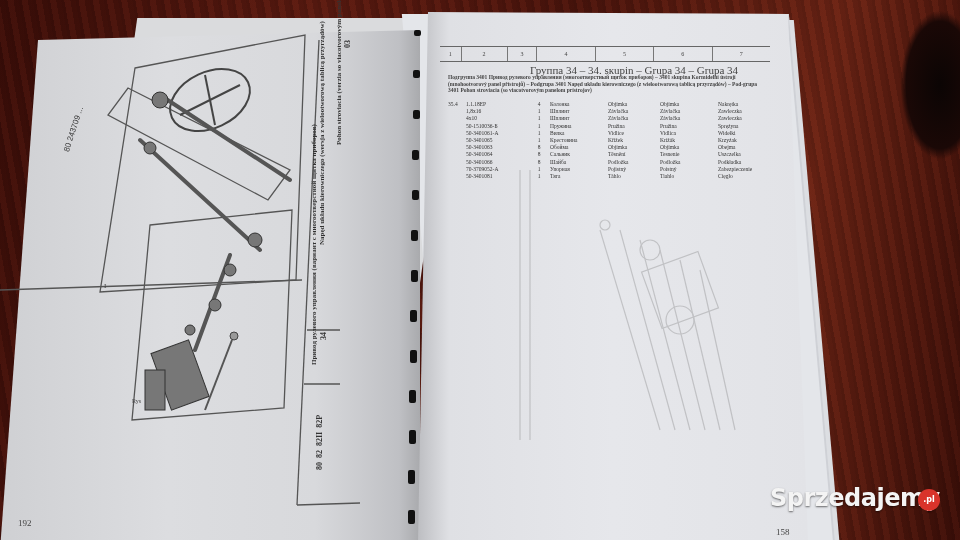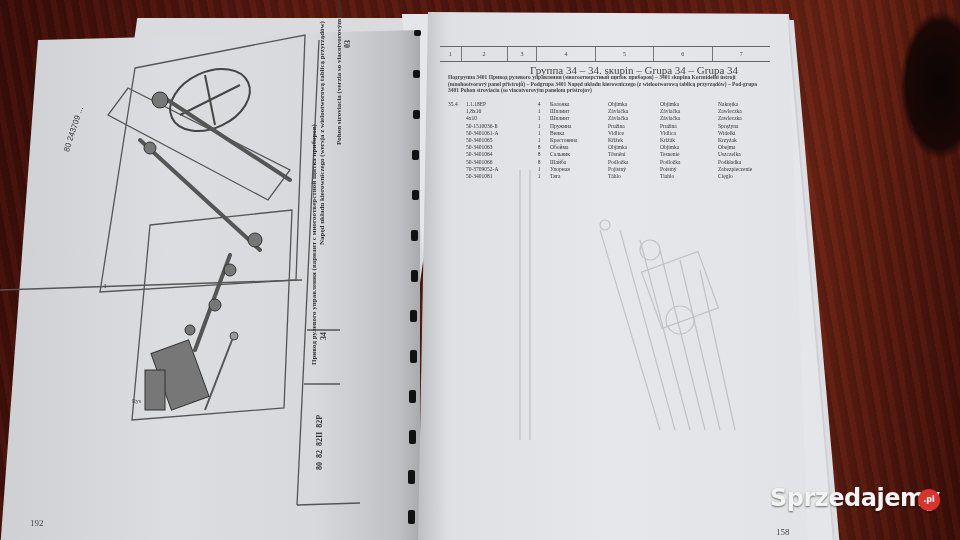--- a/index.html
+++ b/index.html
@@ -99,21 +99,21 @@
 <div class="vtext" style="left:335px;top:145px;transform:rotate(-90deg);">Pohon stroviacia (verzia so viacotvorovým panelom prístrojov)</div>
 <div class="vtext" style="left:310px;top:365px;transform:rotate(-90deg);">Привод рулевого управления (вариант с многоотверстной щитка приборов)</div>
 <div class="vtext" style="left:320px;top:340px;transform:rotate(-90deg);font-size:8px;">34</div>
 <div class="vtext" style="left:344px;top:48px;transform:rotate(-90deg);font-size:8px;">03</div>
 <div class="vtext" style="left:316px;top:470px;transform:rotate(-90deg);font-size:8px;">
   <span>80</span>&nbsp;
   <span>82</span>&nbsp;
   <span>82II</span>&nbsp;
   <span>82P</span>
 </div>
-<div class="page-num" style="left:30px;top:518px;text-align:center;">192</div>
+<div class="page-num" style="left:18px;top:518px;text-align:center;">192</div>
 <div class="page-num" style="left:132px;top:398px;font-size:6px;">Rys</div>
 <div class="page-num" style="left:104px;top:282px;font-size:7px;">I</div>
 
 <div class="page-right"></div>
 
 <div class="col-hdr">
   <span style="flex:0.5">1</span>
   <span style="flex:1.1">2</span>
   <span style="flex:0.7">3</span>
   <span style="flex:1.4">4</span>

